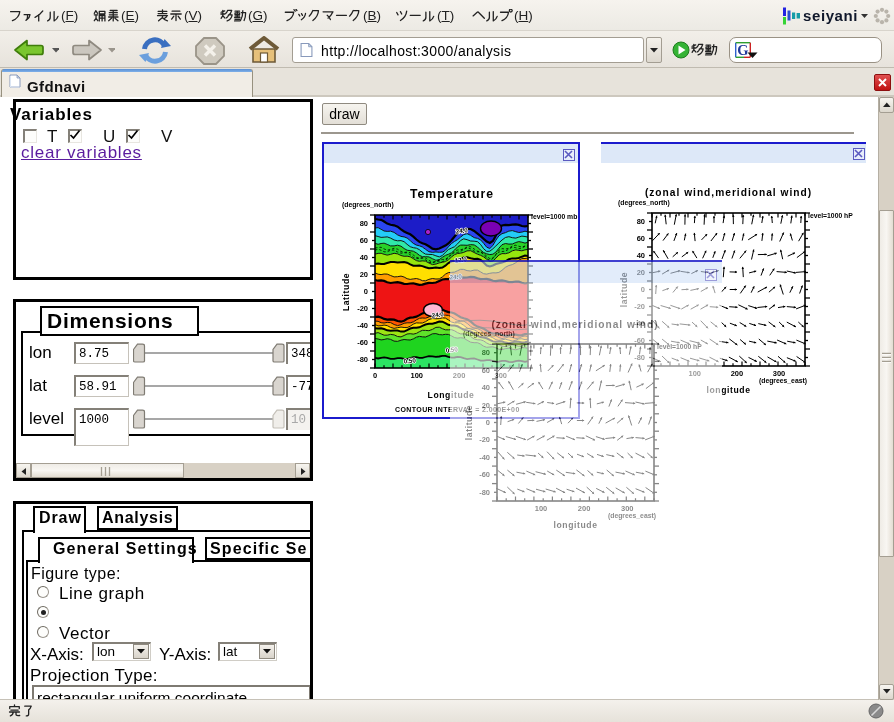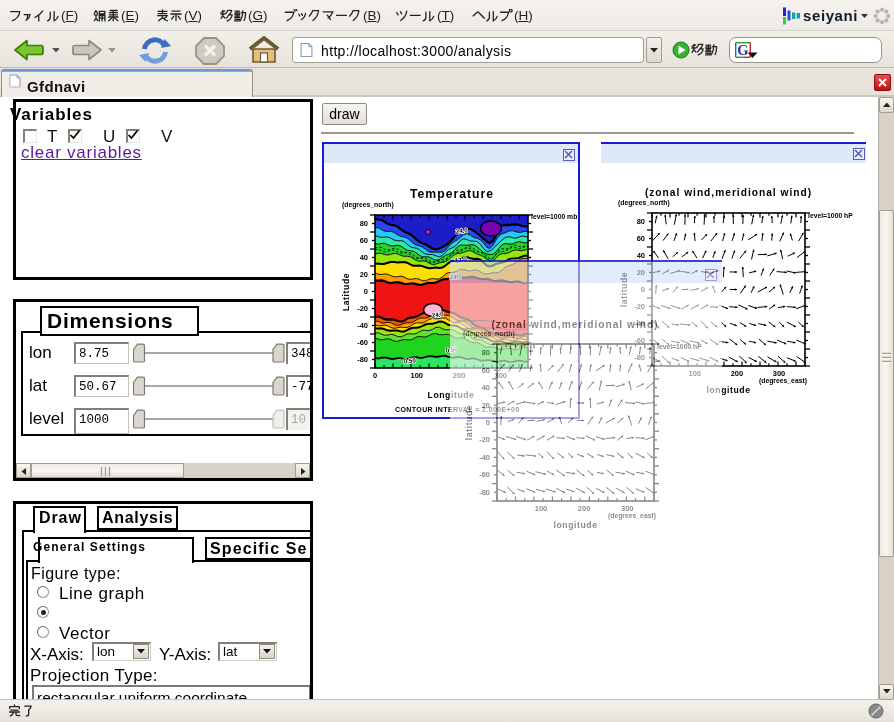--- a/index.html
+++ b/index.html
@@ -238,29 +238,29 @@
 <div class="ab bold" style="left:31px;top:7px;font-size:21px;letter-spacing:0.75px">Dimensions</div>
 <div class="ab" style="left:13px;top:41px;font-size:17px">lon</div>
 <div class="ab" style="left:58px;top:40px;width:55px;height:22px;background:#fff;border-top:2px solid #848078;border-left:2px solid #848078;border-right:1px solid #c6c2ba;border-bottom:1px solid #c6c2ba;font-family:Liberation Mono,monospace;font-size:12.5px;padding:3px 0 0 3px">8.75</div>
 <svg class="ab" style="left:117px;top:40px" width="160" height="22" viewBox="0 0 160 22">
 <line x1="11" y1="11" x2="140" y2="11" stroke="#8a8a8a" stroke-width="1.6"></line>
 <path d="M4.5 2.2 L9.5 2.2 Q11.5 2.2 11.5 4 L11.5 19 Q11.5 20 10.0 20 L2.0 20 Q0.5 20 0.5 19 L0.5 7.5 z" fill="#d9d5cf" stroke="#7f7b73" stroke-width="1.2"></path>
 <path d="M144.0 2.2 L149.0 2.2 Q151.0 2.2 151.0 4 L151.0 19 Q151.0 20 149.5 20 L141.5 20 Q140.0 20 140.0 19 L140.0 7.5 z" fill="#d9d5cf" stroke="#7f7b73" stroke-width="1.2"></path>
 </svg>
 <div class="ab" style="left:270px;top:40px;width:55px;height:22px;background:#fff;border-top:2px solid #848078;border-left:2px solid #848078;font-family:Liberation Mono,monospace;font-size:12.5px;padding:3px 0 0 3px;color:#000">348</div>
 <div class="ab" style="left:13px;top:74px;font-size:17px">lat</div>
-<div class="ab" style="left:58px;top:73px;width:55px;height:22px;background:#fff;border-top:2px solid #848078;border-left:2px solid #848078;border-right:1px solid #c6c2ba;border-bottom:1px solid #c6c2ba;font-family:Liberation Mono,monospace;font-size:12.5px;padding:3px 0 0 3px">50.67</div>
+<div class="ab" style="left:58px;top:73px;width:55px;height:22px;background:#fff;border-top:2px solid #848078;border-left:2px solid #848078;border-right:1px solid #c6c2ba;border-bottom:1px solid #c6c2ba;font-family:Liberation Mono,monospace;font-size:12.5px;padding:3px 0 0 3px">58.91</div>
 <svg class="ab" style="left:117px;top:73px" width="160" height="22" viewBox="0 0 160 22">
 <line x1="11" y1="11" x2="140" y2="11" stroke="#8a8a8a" stroke-width="1.6"></line>
 <path d="M4.5 2.2 L9.5 2.2 Q11.5 2.2 11.5 4 L11.5 19 Q11.5 20 10.0 20 L2.0 20 Q0.5 20 0.5 19 L0.5 7.5 z" fill="#d9d5cf" stroke="#7f7b73" stroke-width="1.2"></path>
 <path d="M144.0 2.2 L149.0 2.2 Q151.0 2.2 151.0 4 L151.0 19 Q151.0 20 149.5 20 L141.5 20 Q140.0 20 140.0 19 L140.0 7.5 z" fill="#d9d5cf" stroke="#7f7b73" stroke-width="1.2"></path>
 </svg>
 <div class="ab" style="left:270px;top:73px;width:55px;height:22px;background:#fff;border-top:2px solid #848078;border-left:2px solid #848078;font-family:Liberation Mono,monospace;font-size:12.5px;padding:3px 0 0 3px;color:#000">-77</div>
 <div class="ab" style="left:13px;top:107px;font-size:17px">level</div>
-<div class="ab" style="left:58px;top:106px;width:55px;height:26px;background:#fff;border-top:2px solid #848078;border-left:2px solid #848078;border-right:1px solid #c6c2ba;border-bottom:1px solid #c6c2ba;font-family:Liberation Mono,monospace;font-size:12.5px;padding:3px 0 0 3px">1000</div>
+<div class="ab" style="left:58px;top:106px;width:55px;height:38px;background:#fff;border-top:2px solid #848078;border-left:2px solid #848078;border-right:1px solid #c6c2ba;border-bottom:1px solid #c6c2ba;font-family:Liberation Mono,monospace;font-size:12.5px;padding:3px 0 0 3px">1000</div>
 <svg class="ab" style="left:117px;top:106px" width="160" height="22" viewBox="0 0 160 22">
 <line x1="11" y1="11" x2="140" y2="11" stroke="#8a8a8a" stroke-width="1.6"></line>
 <path d="M4.5 2.2 L9.5 2.2 Q11.5 2.2 11.5 4 L11.5 19 Q11.5 20 10.0 20 L2.0 20 Q0.5 20 0.5 19 L0.5 7.5 z" fill="#d9d5cf" stroke="#7f7b73" stroke-width="1.2"></path>
 <path d="M144.0 2.2 L149.0 2.2 Q151.0 2.2 151.0 4 L151.0 19 Q151.0 20 149.5 20 L141.5 20 Q140.0 20 140.0 19 L140.0 7.5 z" fill="#f0eeea" stroke="#c4c0b8" stroke-width="1.2"></path>
 </svg>
 <div class="ab" style="left:270px;top:106px;width:55px;height:22px;background:#f4f2ef;border-top:2px solid #848078;border-left:2px solid #848078;font-family:Liberation Mono,monospace;font-size:12.5px;padding:3px 0 0 3px;color:#a9a9a9">10</div>
 <div class="ab" style="left:0px;top:161px;width:294px;height:15px;background:#d8d1c5"></div>
 <div class="ab" style="left:0px;top:161px;width:15px;height:15px;background:linear-gradient(#f7f5f0,#dcd7cd);border:1px solid #a49e92"></div>
 <svg class="ab" style="left:4px;top:164.5px" width="8" height="9">
       <path d="M6 1 L1.5 4.5 L6 8 z" fill="#222"></path>
@@ -277,21 +277,21 @@
 <div class="panel" style="left:13px;top:501px;width:300px;height:198px;border-bottom:none;overflow:hidden">
 <div class="ab" style="left:6px;top:26px;width:330px;height:200px;border:2px solid #000"></div>
 <div class="ab" style="left:17px;top:2px;width:53px;height:27px;border:2px solid #000;background:#fff"></div>
 <div class="ab" style="left:19px;top:26px;width:49px;height:3px;background:#fff"></div>
 <div class="ab bold" style="left:23px;top:5px;font-size:16px;letter-spacing:0.9px">Draw</div>
 <div class="ab" style="left:81px;top:2px;width:81px;height:24px;border:2px solid #000;background:#fff"></div>
 <div class="ab bold" style="left:86px;top:5px;font-size:16px;letter-spacing:0.7px">Analysis</div>
 <div class="ab" style="left:10px;top:56px;width:330px;height:170px;border:2px solid #000"></div>
 <div class="ab" style="left:22px;top:33px;width:156px;height:26px;border:2px solid #000;background:#fff"></div>
 <div class="ab" style="left:24px;top:56px;width:152px;height:3px;background:#fff"></div>
-<div class="ab bold" style="left:17px;top:36px;font-size:12px;letter-spacing:1.1px">General Settings</div>
+<div class="ab bold" style="left:37px;top:36px;font-size:16px;letter-spacing:1.1px">General Settings</div>
 <div class="ab" style="left:189px;top:33px;width:130px;height:23px;border:2px solid #000;background:#fff"></div>
 <div class="ab bold" style="left:194px;top:36px;font-size:16px;letter-spacing:1.1px">Specific Se</div>
 <div class="ab" style="left:15px;top:61px;font-size:16px;letter-spacing:0.45px">Figure type:</div>
 <div class="ab" style="left:21px;top:82px;width:12px;height:12px;border-radius:50%;border:1.6px solid #9a958c;border-top-color:#6e6a61;border-left-color:#6e6a61;background:#fdfdfb"></div>
 <div class="ab" style="left:43px;top:80px;font-size:17px;letter-spacing:0.55px">Line graph</div>
 <div class="ab" style="left:21px;top:102px;width:12px;height:12px;border-radius:50%;border:1.6px solid #9a958c;border-top-color:#6e6a61;border-left-color:#6e6a61;background:#fdfdfb"></div>
 <div class="ab" style="left:24.5px;top:105.5px;width:5px;height:5px;border-radius:50%;background:#222"></div>
 <div class="ab" style="left:21px;top:122px;width:12px;height:12px;border-radius:50%;border:1.6px solid #9a958c;border-top-color:#6e6a61;border-left-color:#6e6a61;background:#fdfdfb"></div>
 <div class="ab" style="left:43px;top:120px;font-size:17px;letter-spacing:0.55px">Vector</div>
 <div class="ab" style="left:14px;top:141px;font-size:17px">X-Axis:</div>

